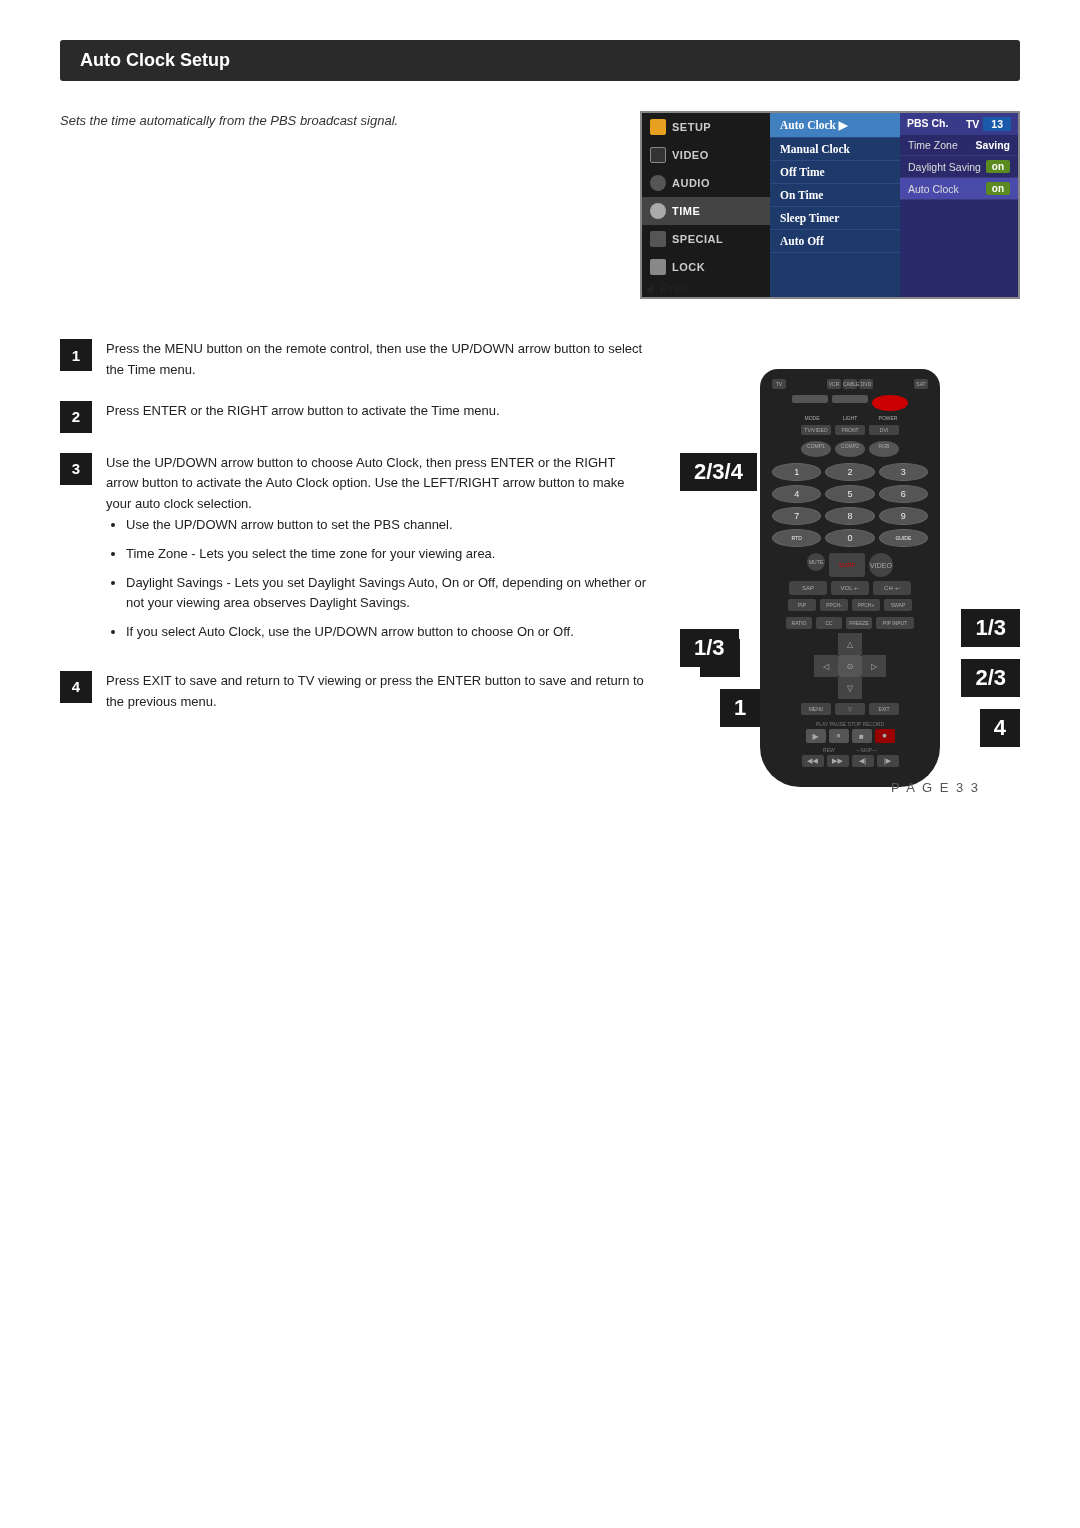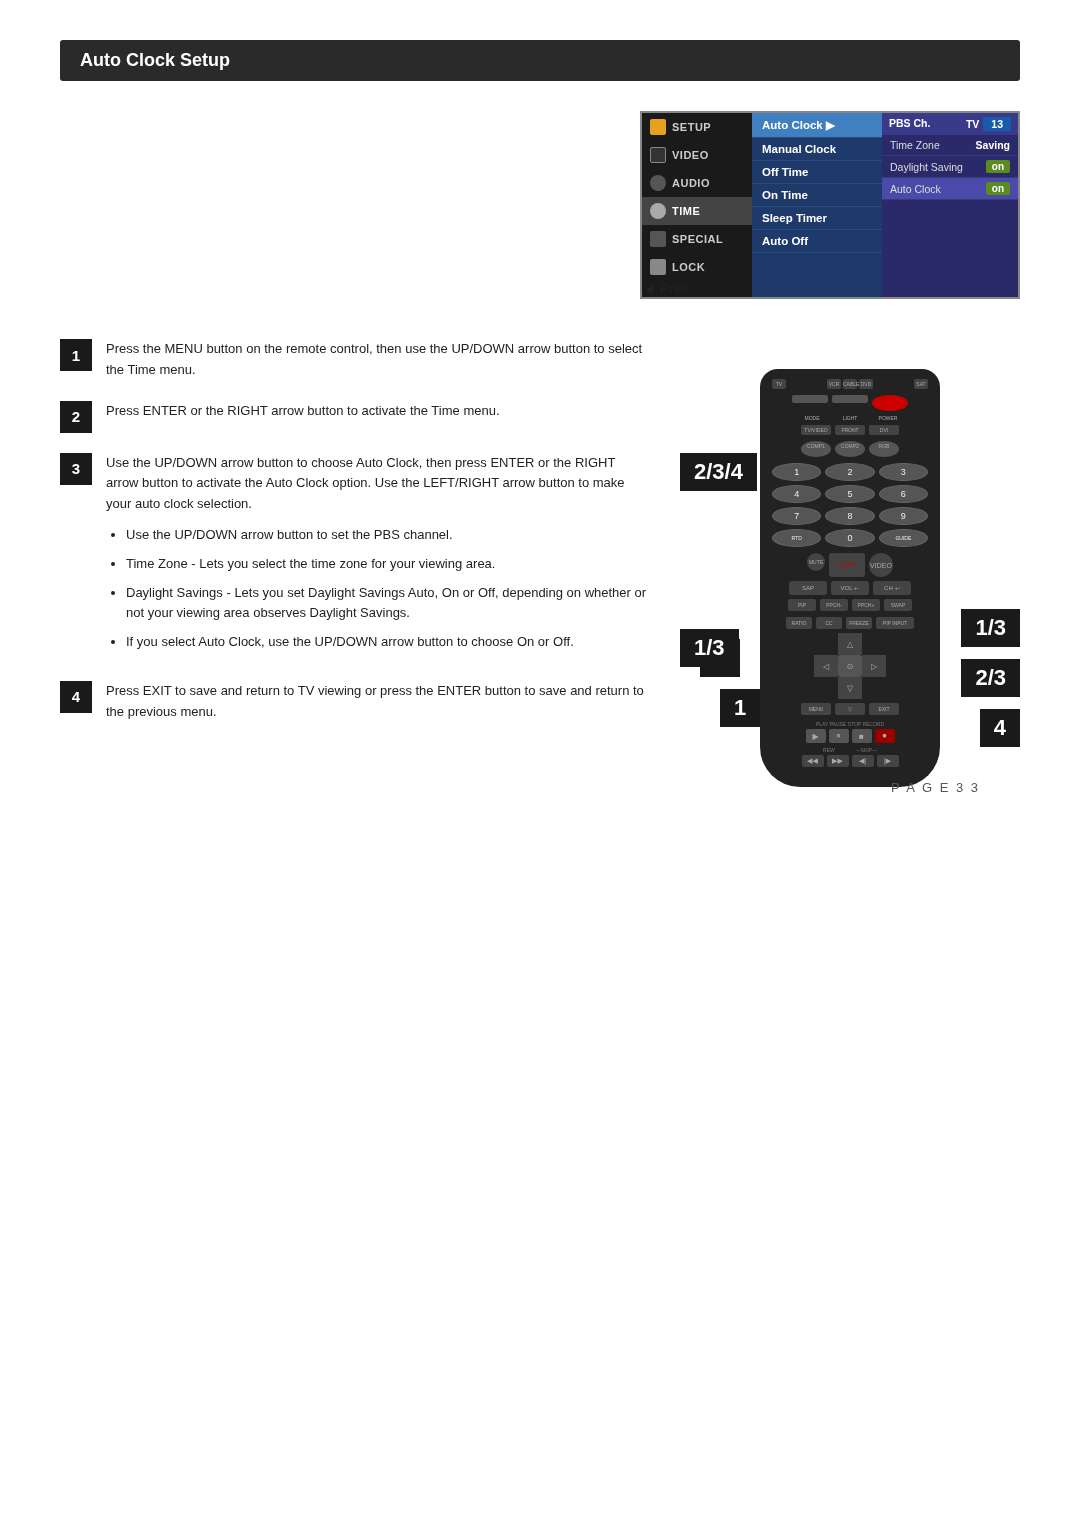--- a/index.html
+++ b/index.html
@@ -47,21 +47,21 @@
     
     .menu-mockup {
       width: 380px;
       border: 2px solid #888;
       background: #f0f0f0;
     }
     .menu-row {
       display: flex;
     }
     .menu-left {
-      width: 110px;
+      width: 128px;
       background: #1a1a1a;
     }
     .menu-left-item {
       display: flex;
       align-items: center;
       gap: 6px;
       padding: 6px 8px;
       color: #ccc;
       font-size: 11px;
       font-weight: bold;
@@ -83,20 +83,21 @@
     .menu-left-item .icon-box.setup { background: #e8a020; }
     .menu-left-item .icon-box.video { background: #333; border: 1px solid #888; }
     .menu-left-item .icon-box.audio { background: #555; border-radius: 50%; }
     .menu-left-item .icon-box.time { background: #aaa; border-radius: 50%; }
     .menu-left-item .icon-box.special { background: #555; }
     .menu-left-item .icon-box.lock { background: #888; border-radius: 2px; }
 
     .menu-center {
       width: 130px;
       background: #1e3a6a;
+      font-family: Liberation Serif, serif;
     }
     .menu-center-item {
       padding: 5px 10px;
       color: #fff;
       font-size: 11.5px;
       font-weight: bold;
       border-bottom: 1px solid #2a4a80;
     }
     .menu-center-item.highlighted {
       background: #4080c0;
@@ -176,21 +177,20 @@
       flex-shrink: 0;
     }
     .step-text {
       font-size: 13px;
       line-height: 1.6;
       color: #222;
     }
     .step-bullets {
       list-style: disc;
       padding-left: 20px;
-      margin-top: 10px;
     }
     .step-bullets li {
       font-size: 13px;
       line-height: 1.6;
       color: #222;
       margin-bottom: 8px;
     }
 
     
     .remote-body {
@@ -432,20 +432,21 @@
 </head>
 <body>
 
 <div class="page" style="position:relative;">
 
   <div class="section-header">Auto Clock Setup</div>
 
   <div class="top-area">
 
     <div class="description-col">
+      <p>Sets the time automatically from the PBS broadcast signal.</p>
     </div>
 
     <div class="menu-mockup">
       <div class="menu-row">
 
         <div class="menu-left">
           <div class="menu-left-item">
             <span class="icon-box setup"></span>
             <span>SETUP</span>
           </div>

